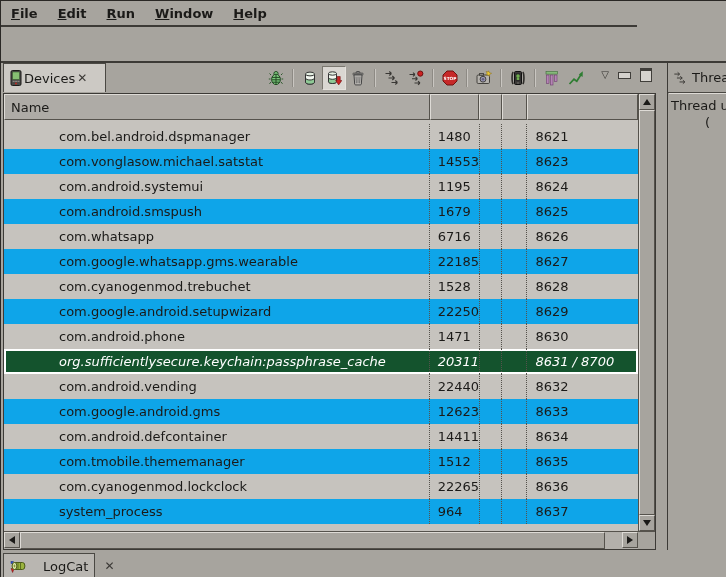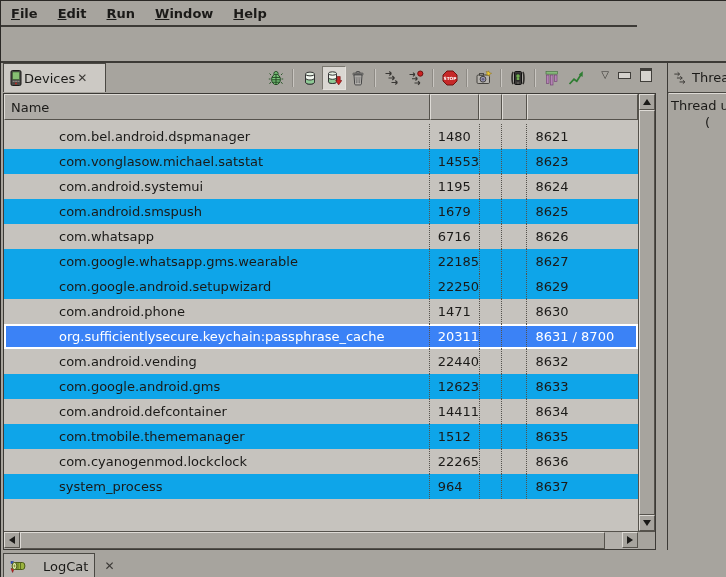--- a/index.html
+++ b/index.html
@@ -61,21 +61,21 @@
     box-sizing:border-box; height:26px; background:#aeaba6;
     border-top:1px solid #dedbd6; border-left:1px solid #dedbd6;
     border-right:1px solid #55524c; border-bottom:1px solid #55524c;
     display:flex; align-items:center; padding-left:6px; overflow:hidden;
   }
   .col-name{width:427px;} .col-pid{width:50px;} .col-c3{width:23px;} .col-c4{width:25px;} .col-port{width:111px;}
   .rows{flex:1; background:#c6c3be;}
   .row{display:flex; height:25px; align-items:center; box-sizing:border-box;}
   .row.light{background:#c6c3be;}
   .row.dark{background:#0ea5e9;}
-  .row.selected{background:#3b82f6; color:#ffffff; box-shadow:inset 0 0 0 2px #ffffff;}
+  .row.selected{background:#14532d; color:#ffffff; box-shadow:inset 0 0 0 2px #ffffff;font-style:italic;}
   .cell{box-sizing:border-box; height:25px; line-height:25px; overflow:hidden; white-space:nowrap;}
   .cell.name{width:427px; padding-left:55px; border-right:1px dotted #55524c;}
   .cell.pid{width:50px; padding-left:8px; border-right:1px dotted #55524c;}
   .cell.c3{width:23px; border-right:1px dotted #55524c;}
   .cell.c4{width:25px; border-right:1px dotted #55524c;}
   .cell.port{width:111px; padding-left:8px;}
   
   .vscroll{width:17px; display:flex; flex-direction:column; background:#b3b0ab; border-left:1px solid #55524c; box-sizing:border-box;}
   .hscroll{height:18px; flex:none; display:flex; background:#b3b0ab; border-top:1px solid #55524c; box-sizing:border-box;}
   .sb-btn{
@@ -350,20 +350,27 @@
     <div class="cell c3"></div>
     <div class="cell c4"></div>
     <div class="cell port">8626</div>
   </div>
               <div class="row dark">
     <div class="cell name">com.google.whatsapp.gms.wearable</div>
     <div class="cell pid">22185</div>
     <div class="cell c3"></div>
     <div class="cell c4"></div>
     <div class="cell port">8627</div>
+  </div>
+              <div class="row light">
+    <div class="cell name">com.cyanogenmod.trebuchet</div>
+    <div class="cell pid">1528</div>
+    <div class="cell c3"></div>
+    <div class="cell c4"></div>
+    <div class="cell port">8628</div>
   </div>
               <div class="row dark">
     <div class="cell name">com.google.android.setupwizard</div>
     <div class="cell pid">22250</div>
     <div class="cell c3"></div>
     <div class="cell c4"></div>
     <div class="cell port">8629</div>
   </div>
               <div class="row light">
     <div class="cell name">com.android.phone</div>

